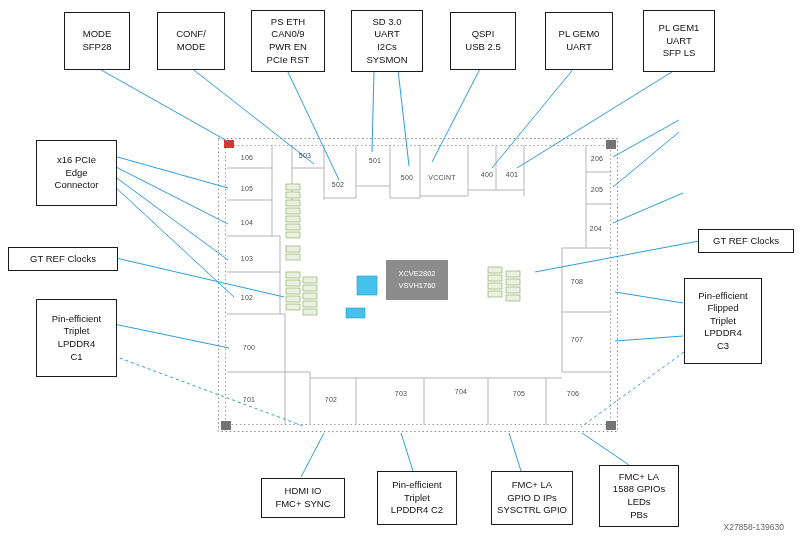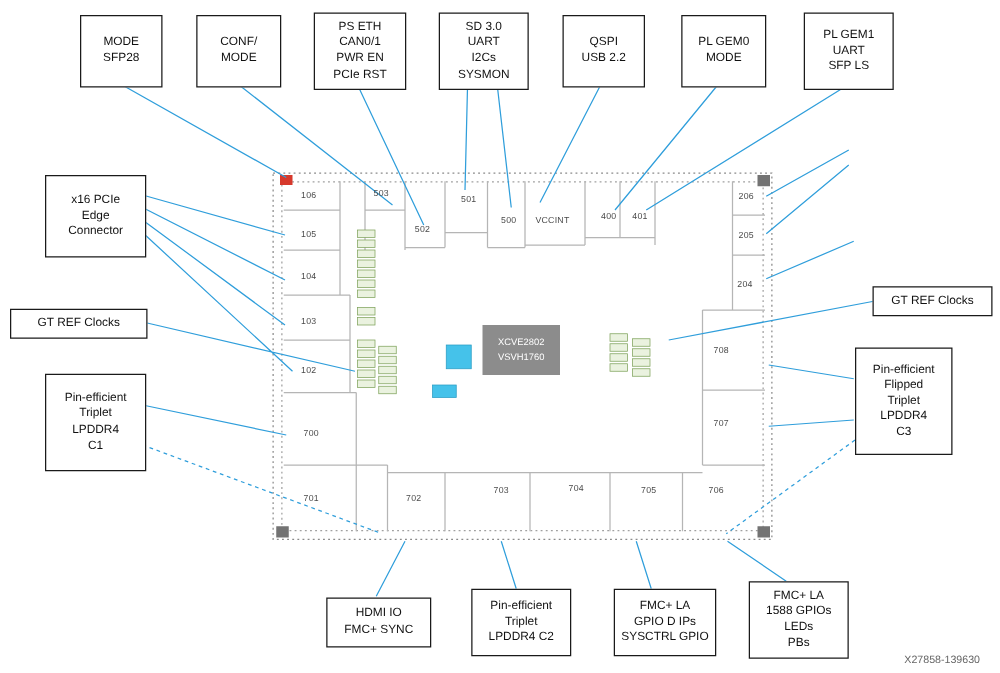--- a/index.html
+++ b/index.html
@@ -151,31 +151,31 @@
   <div class="chiplabel">
     <span>XCVE2802</span>
     <span>VSVH1760</span>
   </div>
 
   <div class="callout" style="left:64px;top:12px;width:64px;height:56px"><span>MODE
 SFP28</span></div>
   <div class="callout" style="left:157px;top:12px;width:66px;height:56px"><span>CONF/
 MODE</span></div>
   <div class="callout" style="left:251px;top:10px;width:72px;height:60px"><span>PS ETH
-CAN0/1
+CAN0/9
 PWR EN
 PCIe RST</span></div>
   <div class="callout" style="left:351px;top:10px;width:70px;height:60px"><span>SD 3.0
 UART
 I2Cs
 SYSMON</span></div>
   <div class="callout" style="left:450px;top:12px;width:64px;height:56px"><span>QSPI
-USB 2.2</span></div>
+USB 2.5</span></div>
   <div class="callout" style="left:545px;top:12px;width:66px;height:56px"><span>PL GEM0
-MODE</span></div>
+UART</span></div>
   <div class="callout" style="left:643px;top:10px;width:70px;height:60px"><span>PL GEM1
 UART
 SFP LS</span></div>
 
   <div class="callout" style="left:698px;top:229px;width:94px;height:22px"><span>GT REF Clocks</span></div>
   <div class="callout" style="left:684px;top:278px;width:76px;height:84px"><span>Pin-efficient
 Flipped
 Triplet
 LPDDR4
 C3</span></div>

